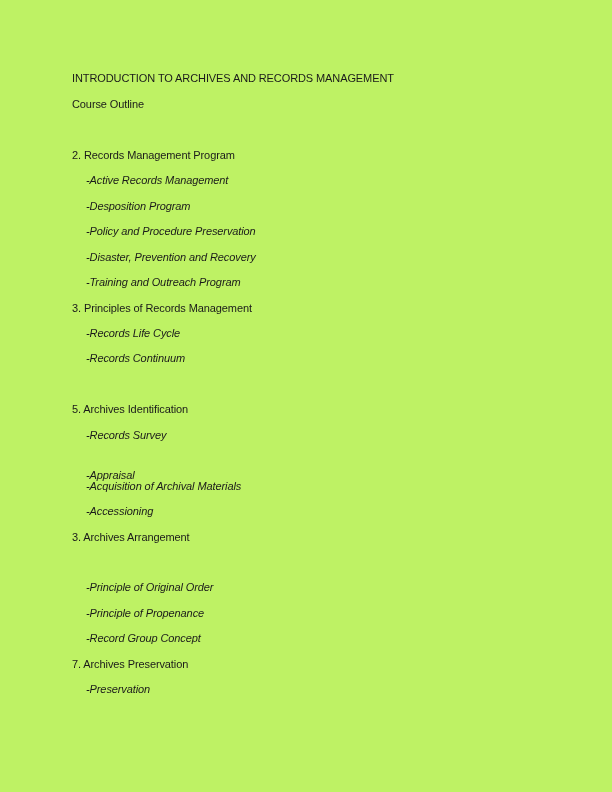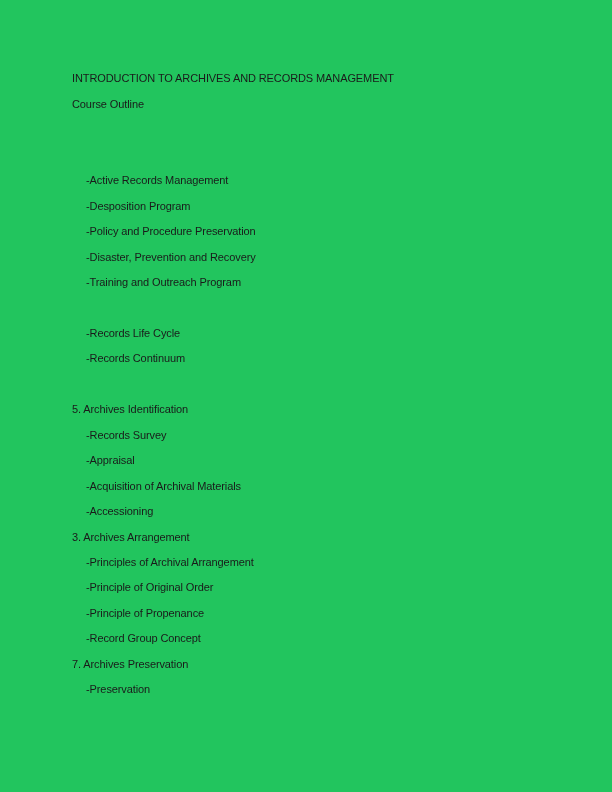--- a/index.html
+++ b/index.html
@@ -14,53 +14,55 @@
       overflow: hidden;
       font-family: "Liberation Sans", "DejaVu Sans", sans-serif;
       color: #1a1a1a;
     }
     .page {
       position: absolute;
       left: 0;
       top: 0;
       width: 612px;
       height: 792px;
-      background: #22c55e;
+      background: #bef264;
     }
     .line {
       position: absolute;
       left: 72px;
       font-size: 11px;
       line-height: 14px;
       white-space: nowrap;
       letter-spacing: -0.1px;
     }
     .line.sub {
       left: 86px;
+      font-style: italic;
     }
   </style>
 </head>
 <body>
 
 <div class="page">
   <div class="line" style="top:71px">INTRODUCTION TO ARCHIVES AND RECORDS MANAGEMENT</div>
   <div class="line" style="top:97px">Course Outline</div>
 
+  <div class="line" style="top:148px">2. Records Management Program</div>
   <div class="line sub" style="top:173px">-Active Records Management</div>
   <div class="line sub" style="top:199px">-Desposition Program</div>
   <div class="line sub" style="top:224px">-Policy and Procedure Preservation</div>
   <div class="line sub" style="top:275px">-Training and Outreach Program</div>
   <div class="line sub" style="top:250px">-Disaster, Prevention and Recovery</div>
+  <div class="line" style="top:301px">3. Principles of Records Management</div>
   <div class="line sub" style="top:326px">-Records Life Cycle</div>
   <div class="line sub" style="top:351px">-Records Continuum</div>
   <div class="line" style="top:402px">5. Archives Identification</div>
   <div class="line sub" style="top:428px">-Records Survey</div>
-  <div class="line sub" style="top:453px">-Appraisal</div>
+  <div class="line sub" style="top:468px">-Appraisal</div>
   <div class="line sub" style="top:479px">-Acquisition of Archival Materials</div>
   <div class="line sub" style="top:504px">-Accessioning</div>
   <div class="line" style="top:530px">3. Archives Arrangement</div>
-  <div class="line sub" style="top:555px">-Principles of Archival Arrangement</div>
   <div class="line sub" style="top:580px">-Principle of Original Order</div>
   <div class="line sub" style="top:606px">-Principle of Propenance</div>
   <div class="line sub" style="top:631px">-Record Group Concept</div>
   <div class="line" style="top:657px">7. Archives Preservation</div>
   <div class="line sub" style="top:682px">-Preservation</div>
 </div>
 
 </body></html>

